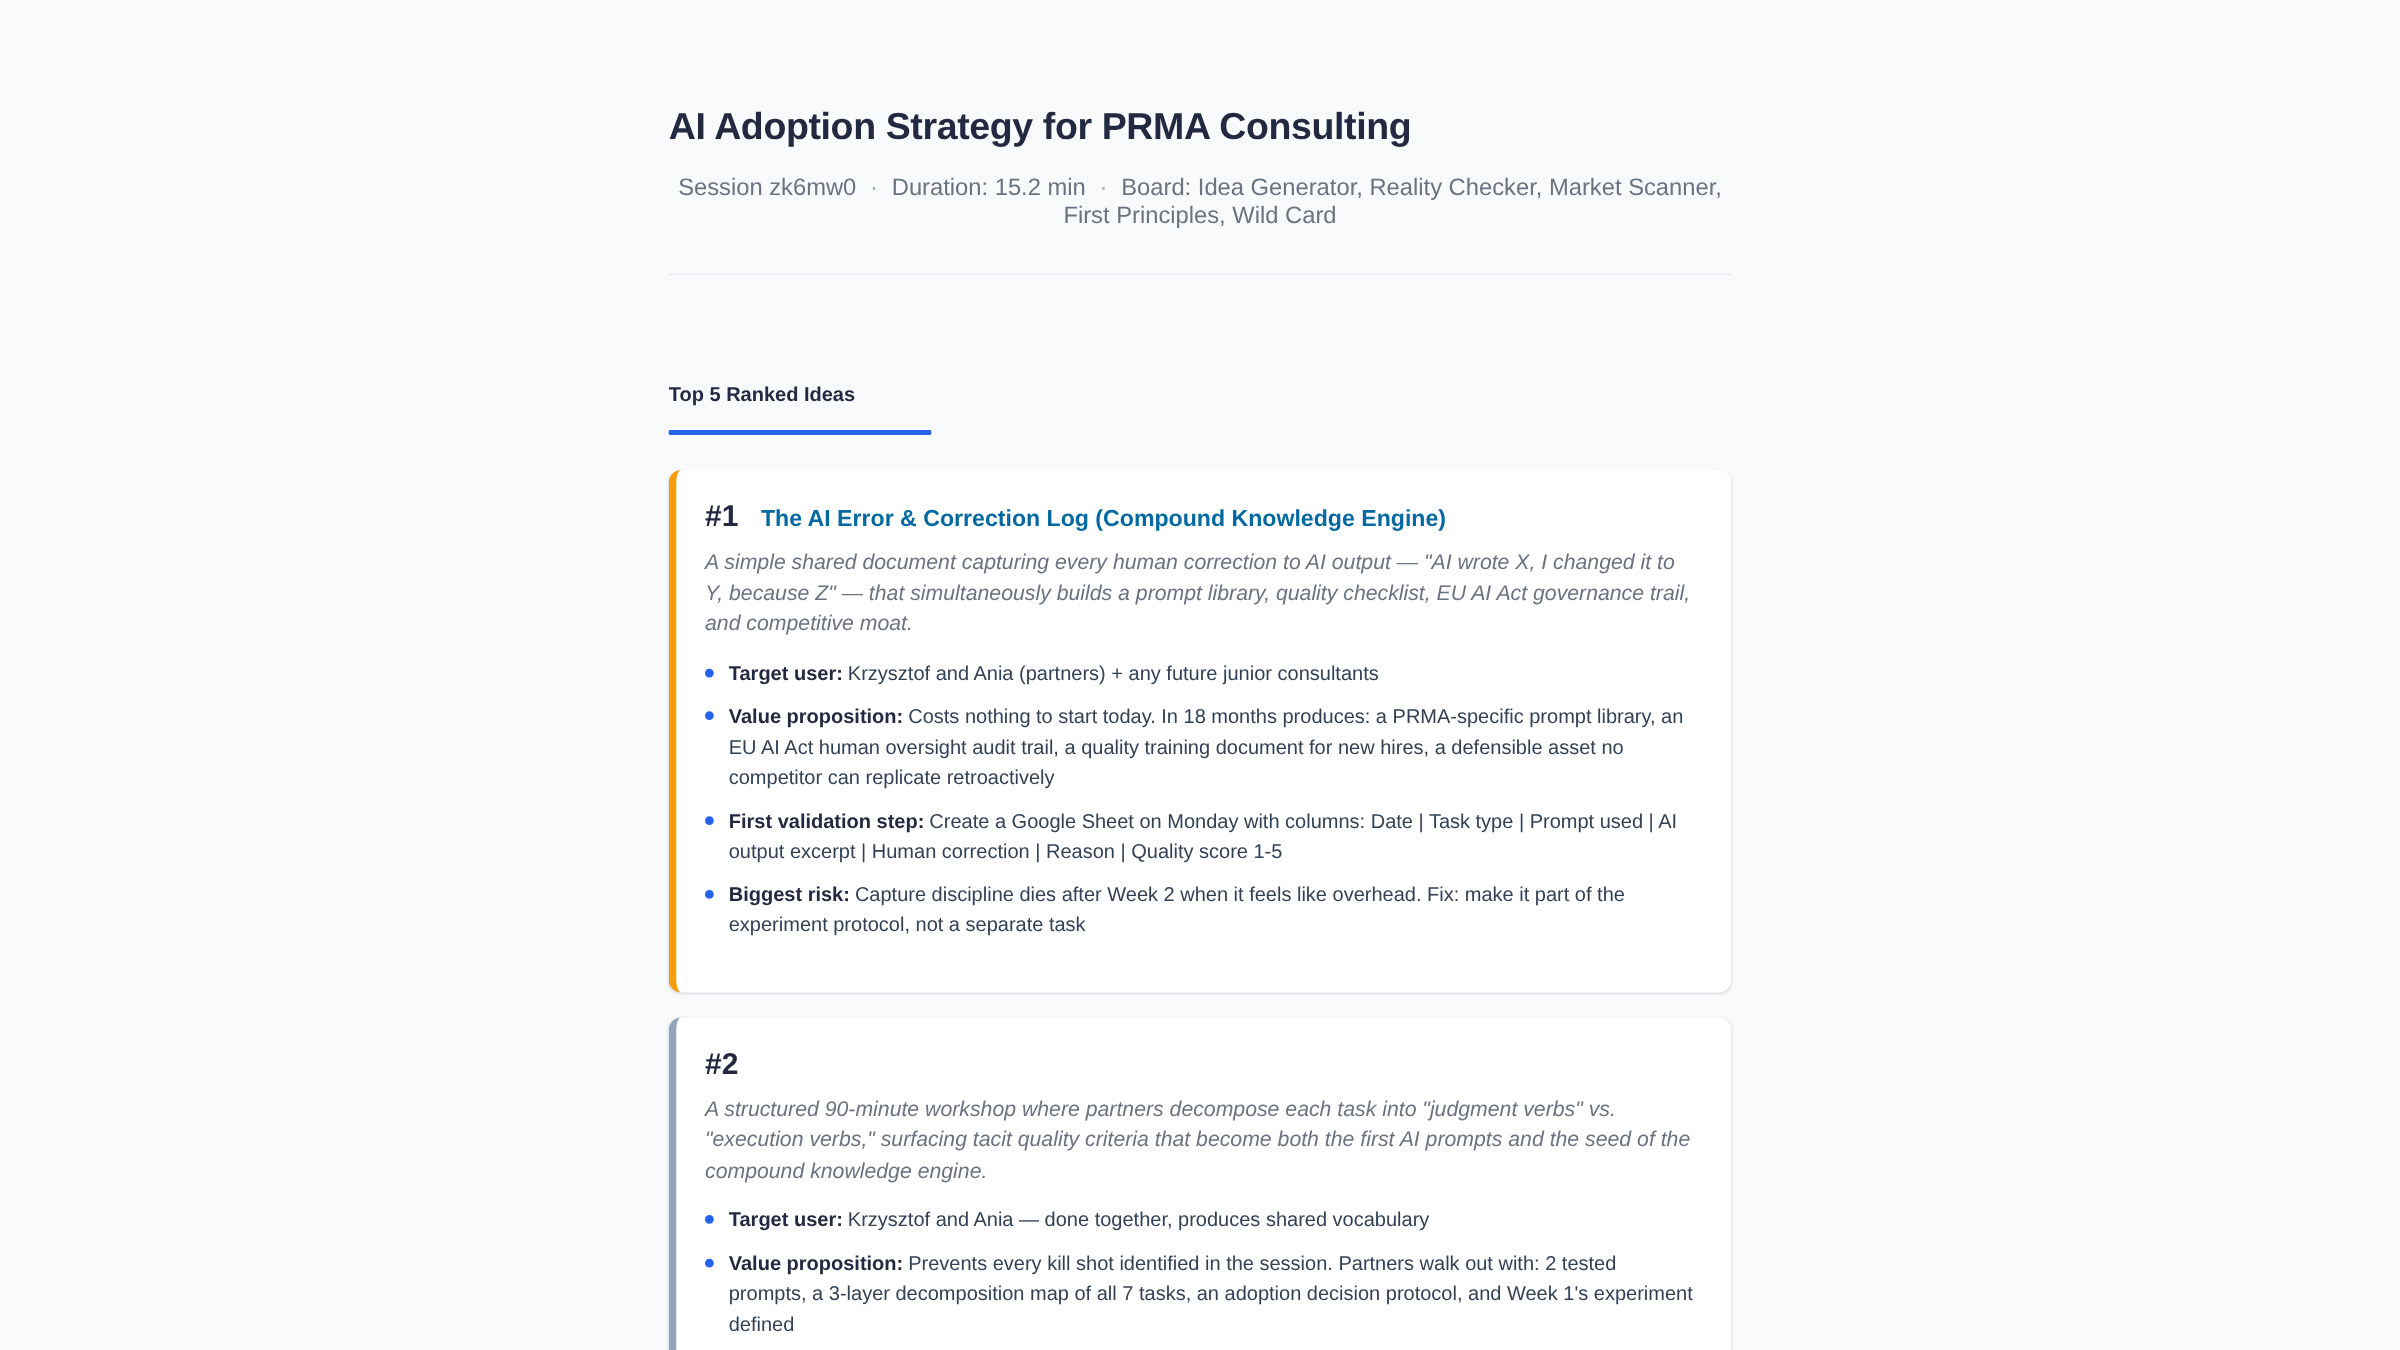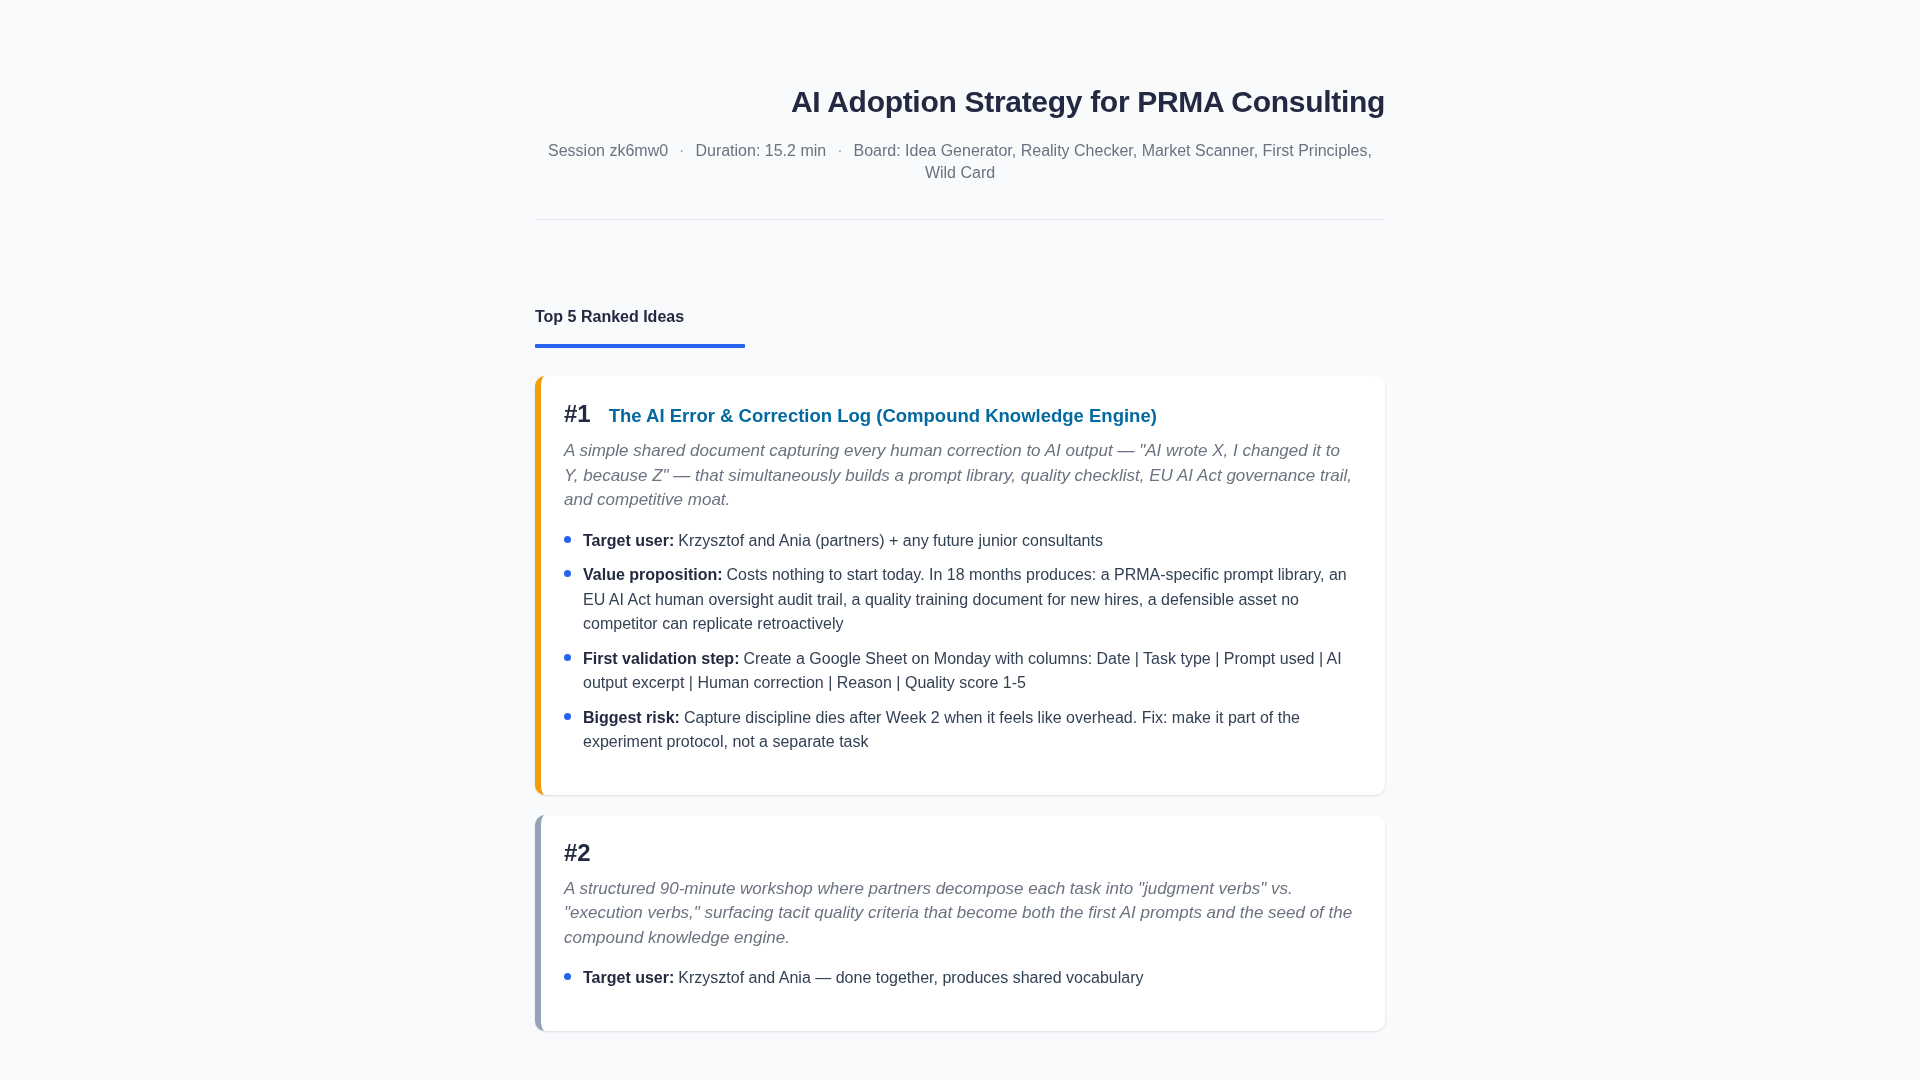--- a/index.html
+++ b/index.html
@@ -13,28 +13,28 @@
   }
   .container {
     width: 850px;
     margin: 0 auto;
     padding-top: 84px;
   }
   h1.page-title {
     font-size: 30px;
     font-weight: bold;
     line-height: 1.2;
-    text-align: right;
+    text-align: left;
     letter-spacing: -0.3px;
     color: #232940;
   }
   .meta {
     margin-top: 20px;
     text-align: center;
-    font-size: 16px;
+    font-size: 19px;
     color: #6b7280;
     line-height: 22px;
   }
   .meta .dot {
     display: inline-block;
     margin: 0 11px;
     color: #9ca3af;
   }
   hr.header-divider {
     border: none;
@@ -151,20 +151,21 @@
         </ul>
       </article>
 
       <article class="idea-card" style="border-left-color: rgb(148, 163, 184);">
         <div class="idea-head">
           <span class="idea-rank">#2</span>
         </div>
         <p class="idea-desc">A structured 90-minute workshop where partners decompose each task into "judgment verbs" vs. "execution verbs," surfacing tacit quality criteria that become both the first AI prompts and the seed of the compound knowledge engine.</p>
         <ul class="idea-bullets">
           <li><span class="b-label">Target user:</span><span>Krzysztof and Ania — done together, produces shared vocabulary</span></li>
+          <li><span class="b-label">Value proposition:</span><span>Prevents every kill shot identified in the session. Partners walk out with: 2 tested prompts, a 3-layer decomposition map of all 7 tasks, an adoption decision protocol, and Week 1's experiment defined</span></li>
 
         </ul>
       </article>
 
     </div>
   </section>
 
 </div>
 
 </body></html>

